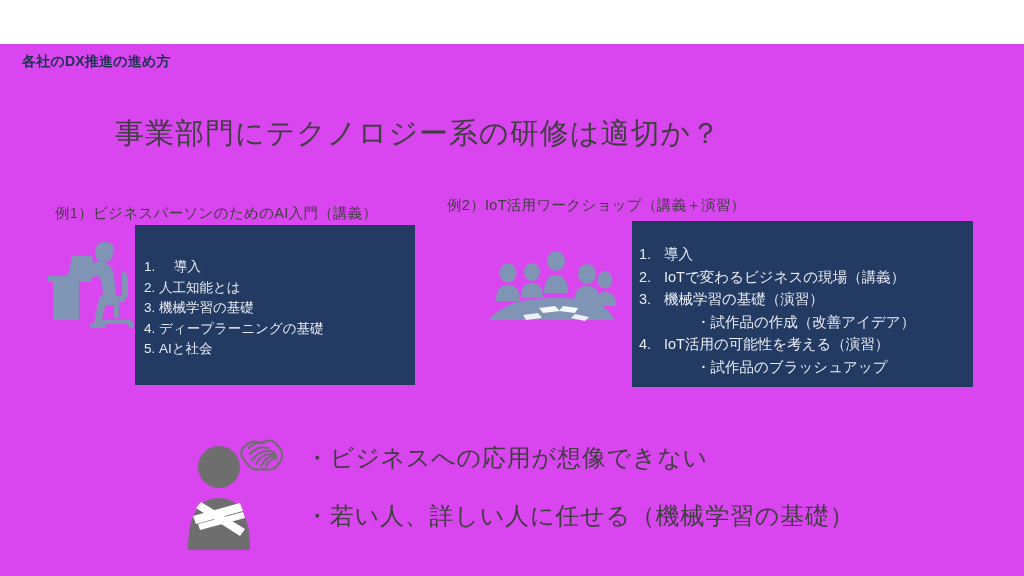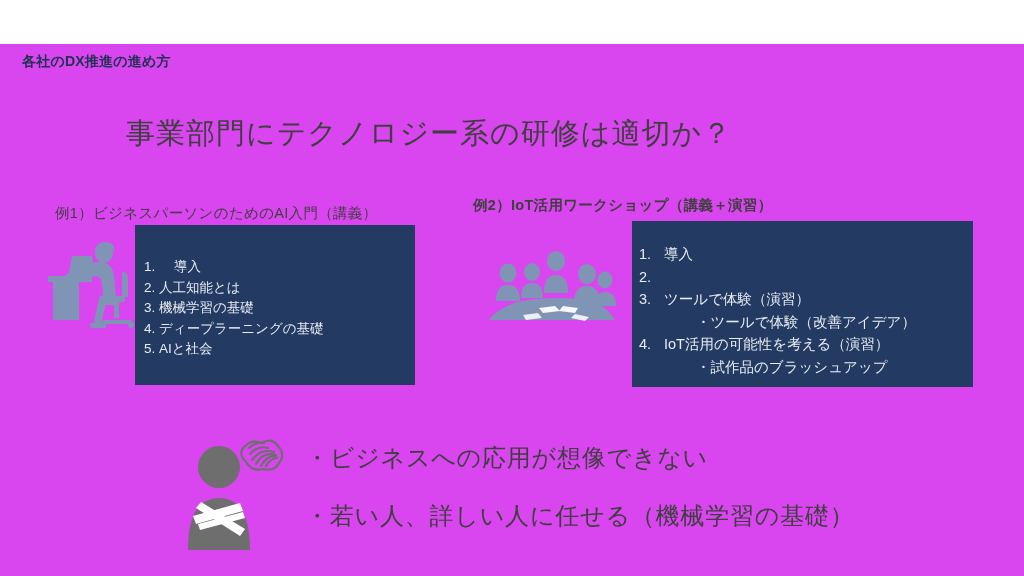--- a/index.html
+++ b/index.html
@@ -28,38 +28,38 @@
     font-size: 14px;
     font-weight: bold;
     color: #1f3251;
     letter-spacing: 0.2px;
     white-space: nowrap;
   }
 
   
   .slide-title {
     position: absolute;
-    left: 126px;
+    left: 115px;
     top: 70px;
     font-size: 29px;
     color: #3f3f3f;
     letter-spacing: 1px;
     white-space: nowrap;
   }
 
   
   .example-caption {
     position: absolute;
     font-size: 14.5px;
     color: #3f3f3f;
     white-space: nowrap;
     letter-spacing: 0.3px;
   }
   #caption-1 { left: 55px;  top: 160px; }
-  #caption-2 { left: 473px; top: 152px; font-weight: bold; }
+  #caption-2 { left: 447px; top: 152px; }
 
   
   .navy-box {
     position: absolute;
     background: #233a63;
   }
   #box-1 {
     left: 135px;
     top: 181px;
     width: 280px;
@@ -237,28 +237,29 @@
   </div>
 
   <div class="navy-box" id="box-2">
     <div class="box-list">
       <div class="list-row">
         <span class="row-num">1.</span>
         <span class="row-text">導入</span>
       </div>
       <div class="list-row">
         <span class="row-num">2.</span>
+        <span class="row-text">IoTで変わるビジネスの現場（講義）</span>
       </div>
       <div class="list-row">
         <span class="row-num">3.</span>
-        <span class="row-text">ツールで体験（演習）</span>
+        <span class="row-text">機械学習の基礎（演習）</span>
       </div>
       <div class="list-row sub">
         <span class="row-num"></span>
-        <span class="row-text">・ツールで体験（改善アイデア）</span>
+        <span class="row-text">・試作品の作成（改善アイデア）</span>
       </div>
       <div class="list-row">
         <span class="row-num">4.</span>
         <span class="row-text">IoT活用の可能性を考える（演習）</span>
       </div>
       <div class="list-row sub">
         <span class="row-num"></span>
         <span class="row-text">・試作品のブラッシュアップ</span>
       </div>
     </div>

